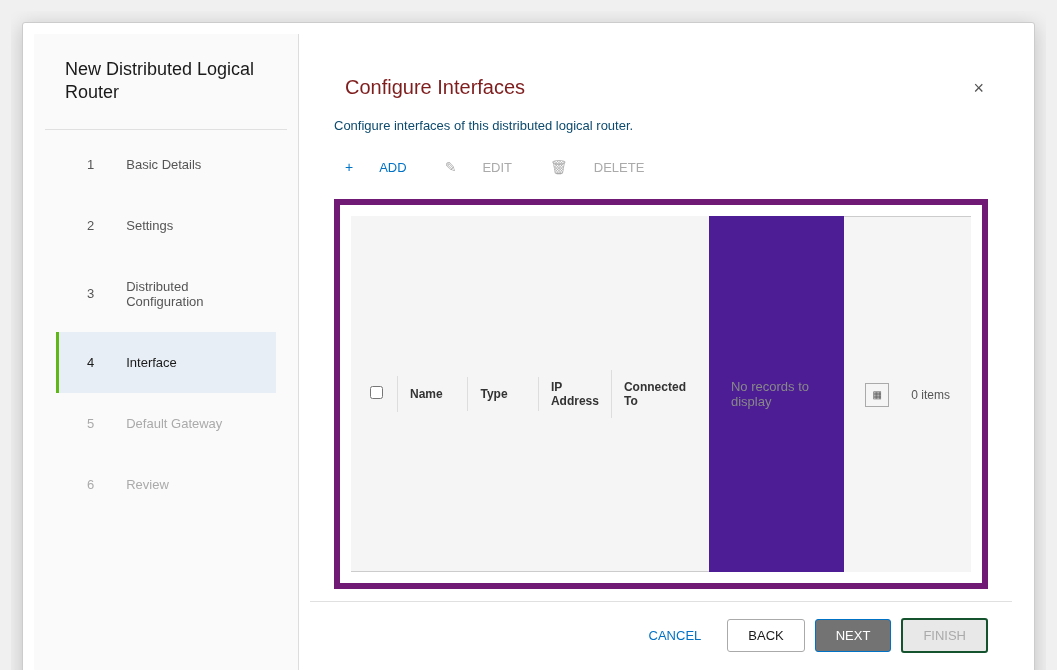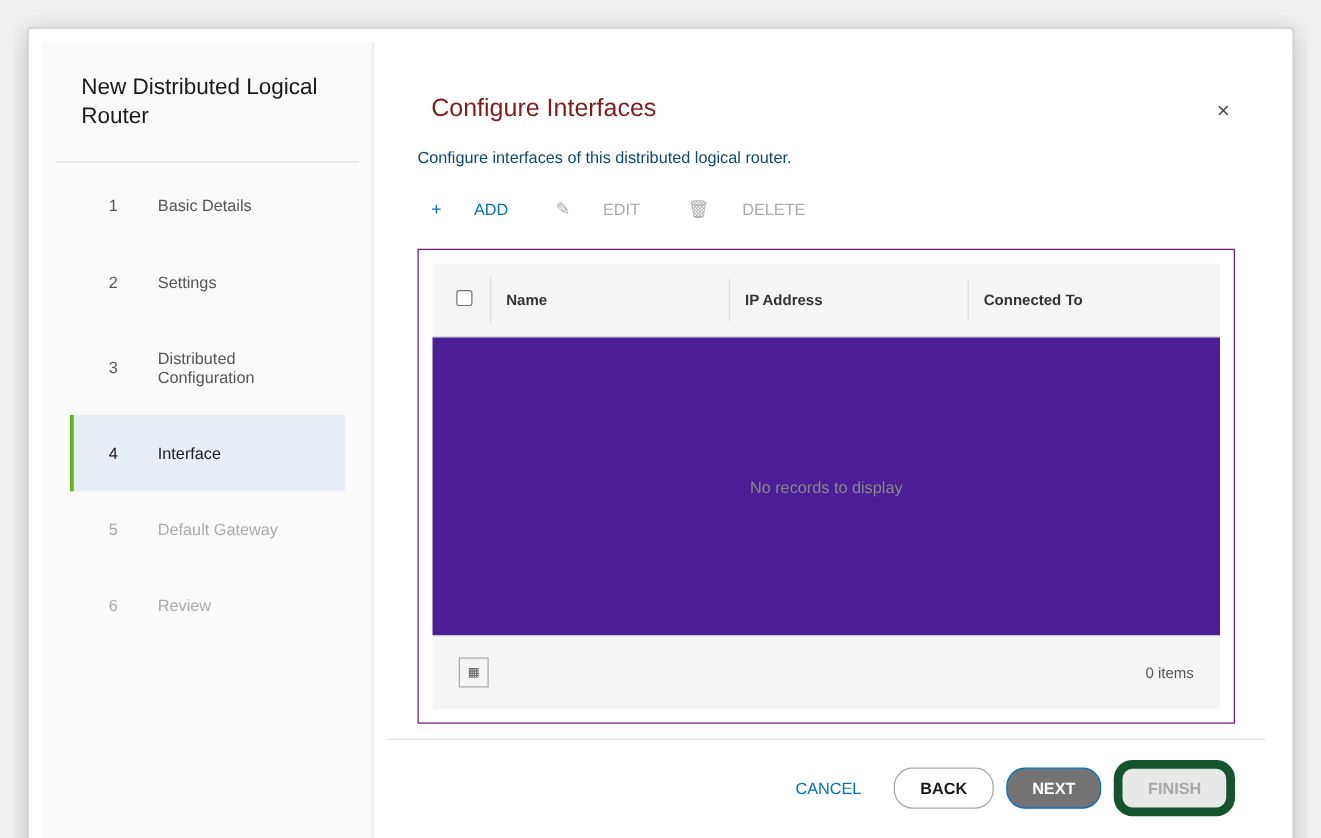--- a/index.html
+++ b/index.html
@@ -130,23 +130,23 @@
     .toolbar-btn.disabled {
       color: #aaa;
       cursor: default;
     }
     .toolbar-btn .icon {
       font-size: 14px;
     }
     .table-container {
       flex: 1;
       margin: 0 24px;
-      border: 1px solid #701a75;
-      display: flex;
-      flex-direction: column;
+      border: 6px solid #701a75;
+      display: flex;
+      flex-direction: row;
       overflow: hidden;
     }
     .table-header {
       display: flex;
       align-items: center;
       background: #f5f5f5;
       border-bottom: 1px solid #ccc;
       font-weight: 600;
       font-size: 12px;
       color: #333;
@@ -205,23 +205,23 @@
       align-items: center;
       justify-content: flex-end;
       padding: 16px 24px;
       gap: 10px;
       border-top: 1px solid #e0e0e0;
       margin-top: 12px;
     }
     .btn {
       padding: 8px 20px;
       font-size: 13px;
-      border-radius: 15px;
-      cursor: pointer;
-      font-weight: 700;
+      border-radius: 3px;
+      cursor: pointer;
+      font-weight: 400;
       border: none;
     }
     .btn-cancel {
       background: none;
       color: #0072c6;
       border: none;
       padding: 8px 16px;
       cursor: pointer;
       font-size: 13px;
       font-weight: 500;
@@ -232,21 +232,21 @@
       border: 1px solid #aaa;
     }
     .btn-next {
       background: #737373;
       color: #fff;
       border: 1px solid #0072c6;
     }
     .btn-finish {
       background: #e8e8e8;
       color: #aaa;
-      border: 7px solid #14532d;
+      border: 2px solid #14532d;
       cursor: default;
     }
   </style>
 </head>
 <body>
 
 <div class="dialog-wrapper">
 
   <div class="sidebar">
     <div class="sidebar-title">New Distributed Logical Router</div>
@@ -299,20 +299,21 @@
         <span>DELETE</span>
       </button>
     </div>
 
     <div class="table-container">
       <div class="table-header">
         <div class="th-checkbox">
           <input type="checkbox" style="cursor: pointer;">
         </div>
         <div class="th">Name</div>
+        <div class="th">Type</div>
         <div class="th">IP Address</div>
         <div class="th">Connected To</div>
       </div>
       <div class="table-body">
         <span class="no-records">No records to display</span>
       </div>
       <div class="table-footer">
         <div class="footer-icon">
           <div class="col-icon">▦</div>
         </div>

